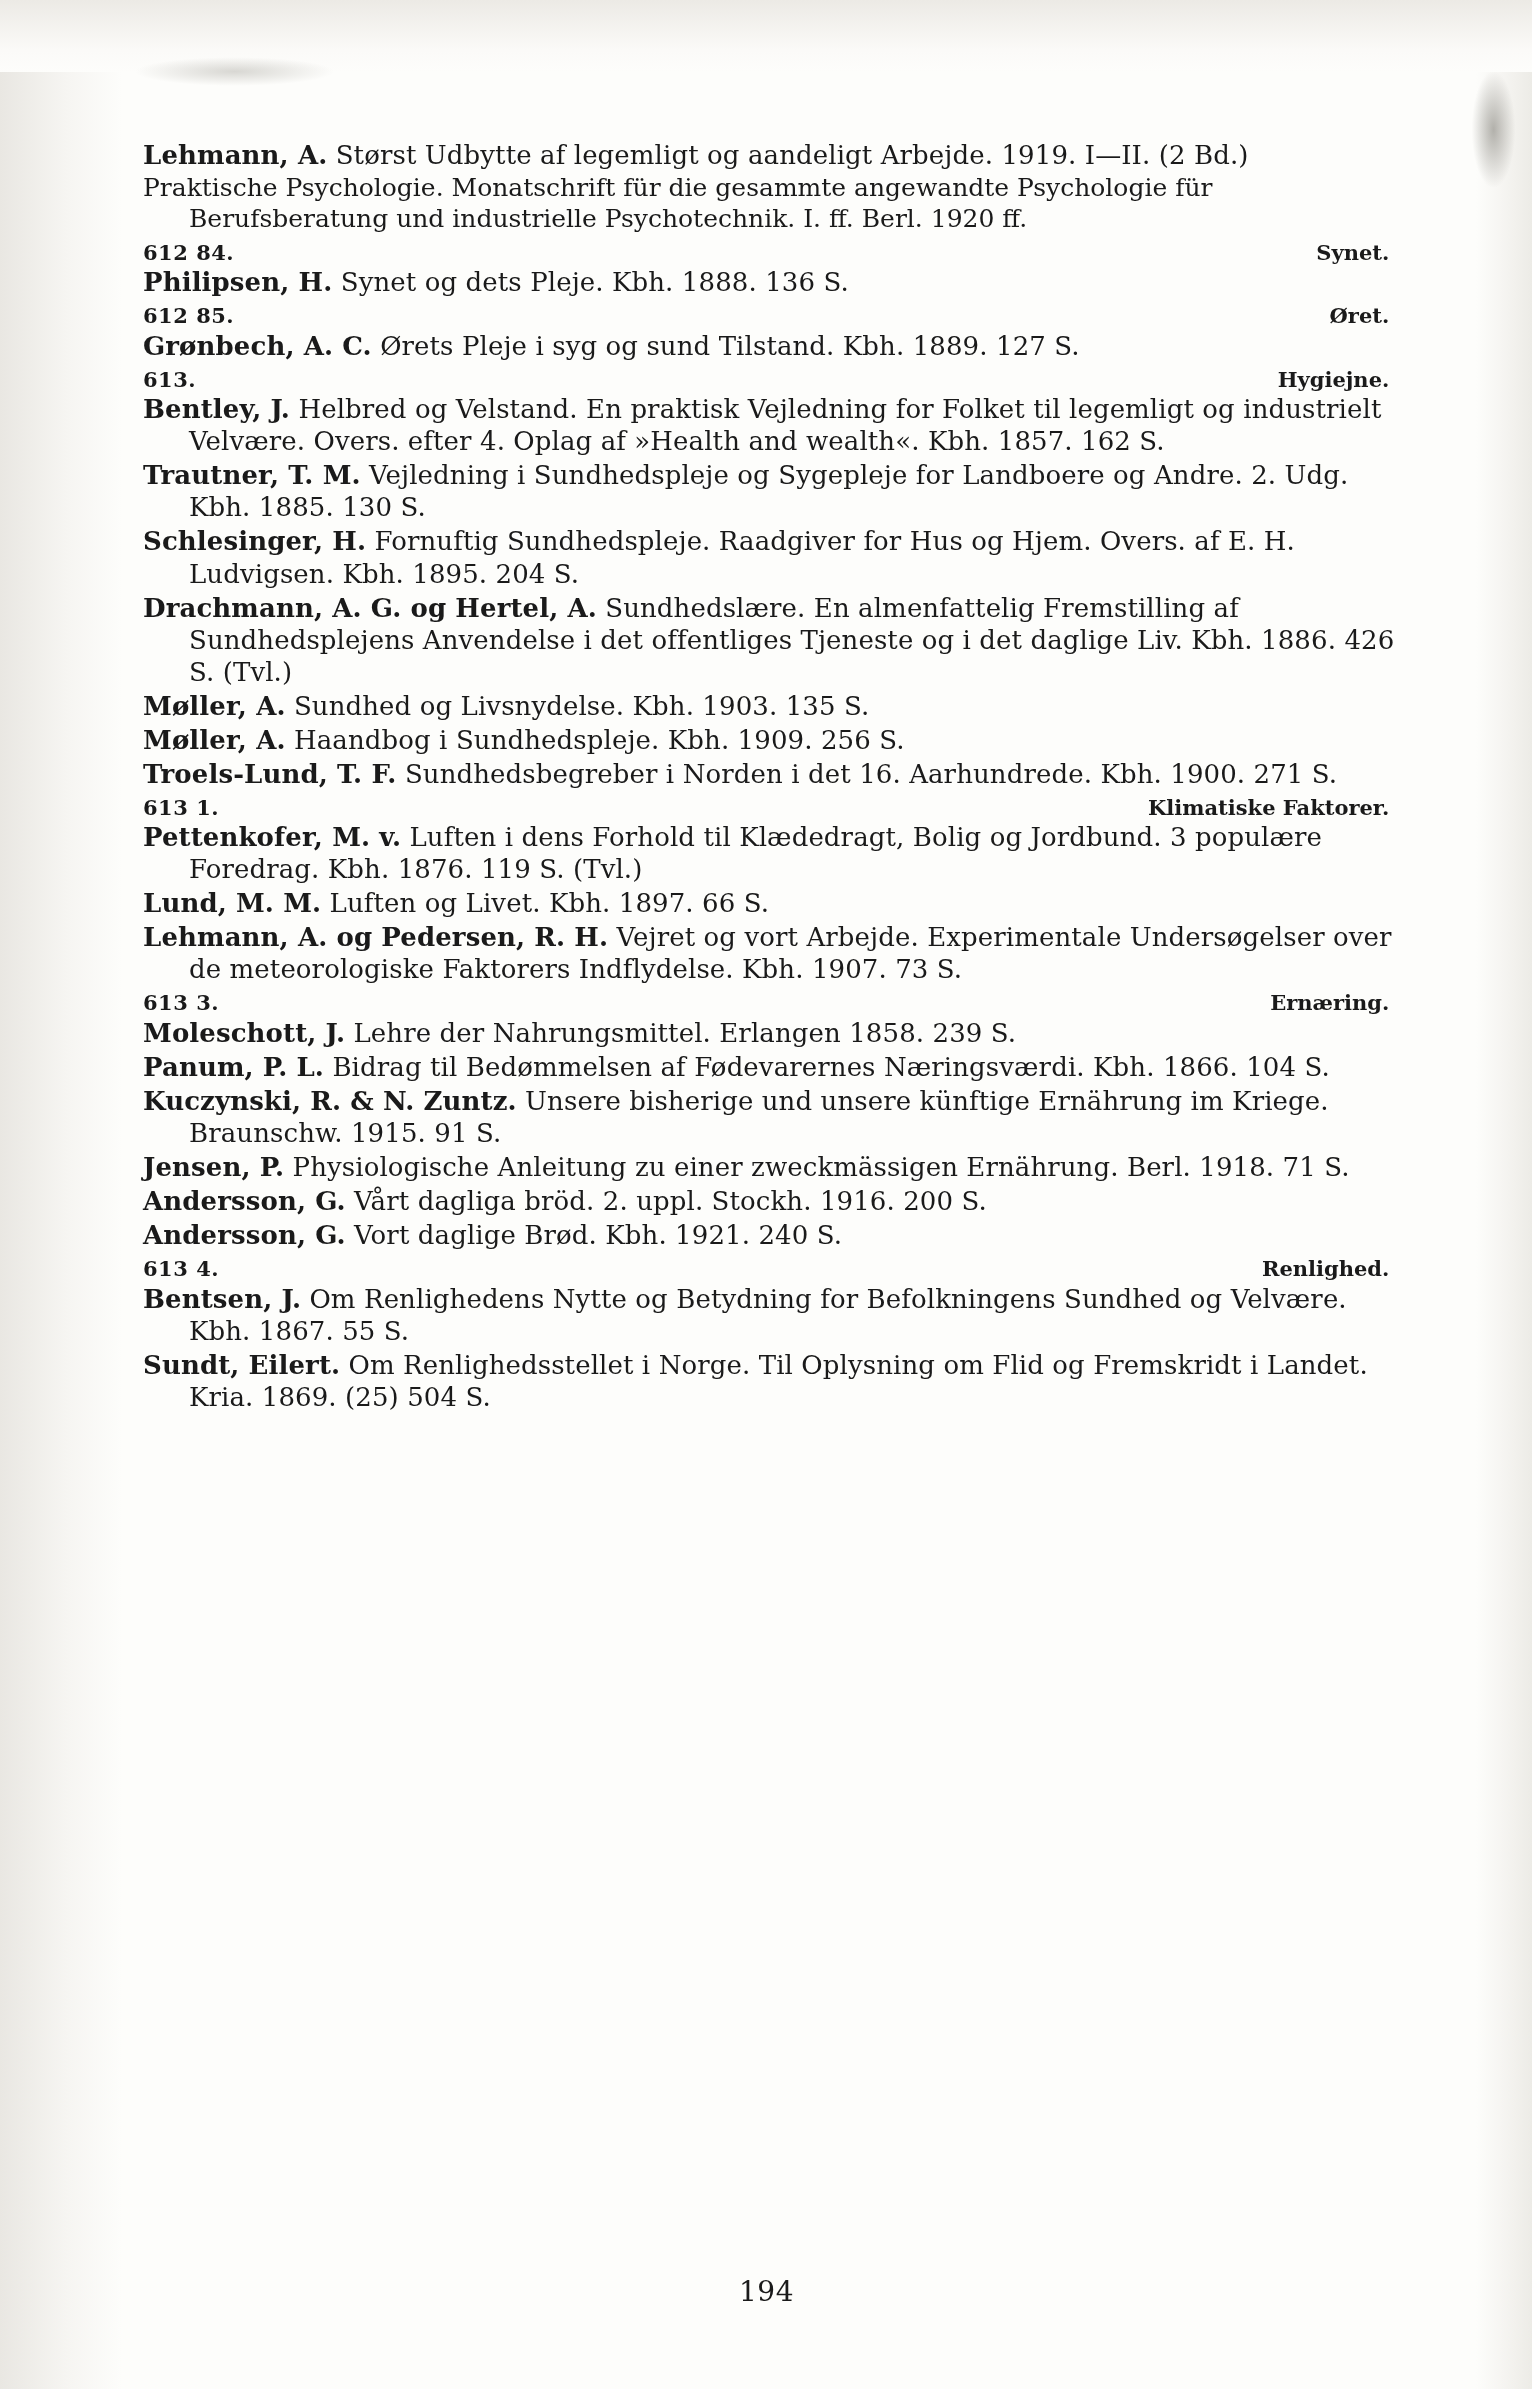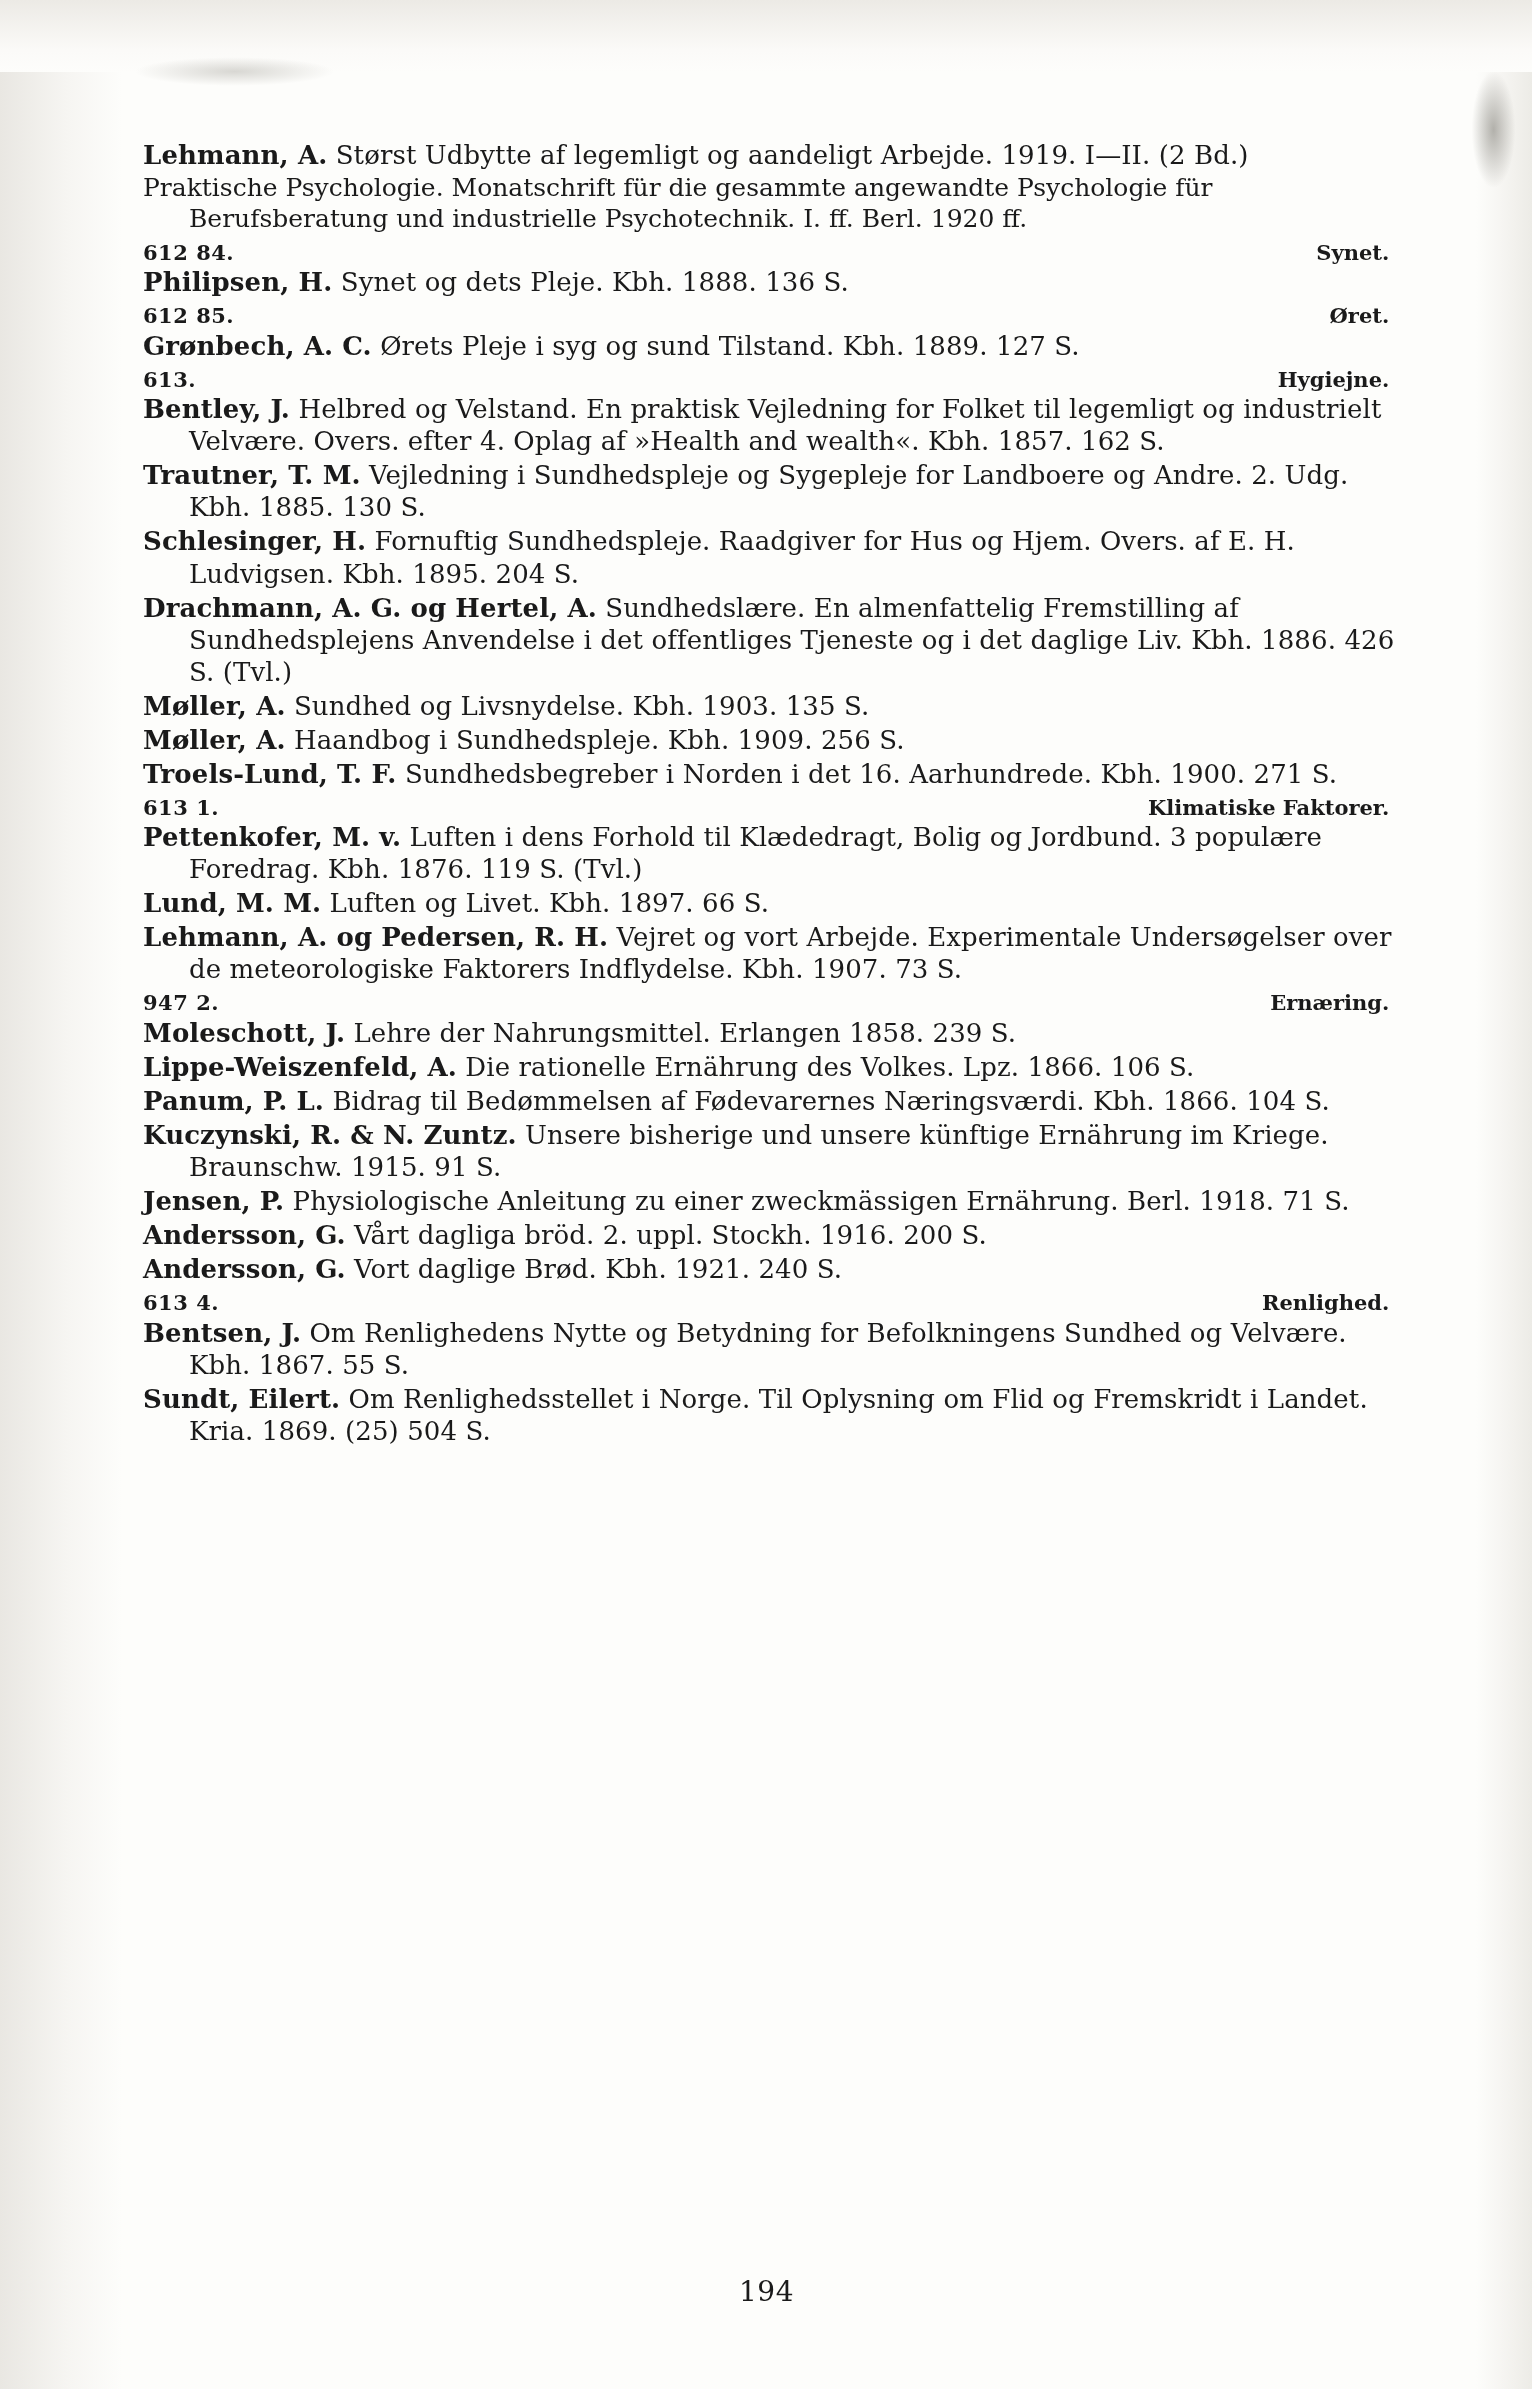--- a/index.html
+++ b/index.html
@@ -146,25 +146,24 @@
       <p class="entry"><span class="au">Møller, A.</span><span> Haandbog i Sundhedspleje. Kbh. 1909. 256 S.</span></p>
       <p class="entry"><span class="au">Troels-Lund, T. F.</span><span> Sundhedsbegreber i Norden i det 16. Aarhundrede. Kbh. 1900. 271 S.</span></p>
       <div class="classline">
         <span class="num">613 1.</span>
         <span class="heading">Klimatiske Faktorer.</span>
       </div>
       <p class="entry"><span class="au">Pettenkofer, M. v.</span><span> Luften i dens Forhold til Klædedragt, Bolig og Jordbund. 3 populære Foredrag. Kbh. 1876. 119 S. (Tvl.)</span></p>
       <p class="entry"><span class="au">Lund, M. M.</span><span> Luften og Livet. Kbh. 1897. 66 S.</span></p>
       <p class="entry"><span class="au">Lehmann, A. og Pedersen, R. H.</span><span> Vejret og vort Arbejde. Experimentale Undersøgelser over de meteorologiske Faktorers Indflydelse. Kbh. 1907. 73 S.</span></p>
       <div class="classline">
-        <span class="num">947 2.</span>
+        <span class="num">613 3.</span>
         <span class="heading">Ernæring.</span>
       </div>
       <p class="entry"><span class="au">Moleschott, J.</span><span> Lehre der Nahrungsmittel. Erlangen 1858. 239 S.</span></p>
-      <p class="entry"><span class="au">Lippe-Weiszenfeld, A.</span><span> Die rationelle Ernährung des Volkes. Lpz. 1866. 106 S.</span></p>
       <p class="entry"><span class="au">Panum, P. L.</span><span> Bidrag til Bedømmelsen af Fødevarernes Næringsværdi. Kbh. 1866. 104 S.</span></p>
       <p class="entry"><span class="au">Kuczynski, R. &amp; N. Zuntz.</span><span> Unsere bisherige und unsere künftige Ernährung im Kriege. Braunschw. 1915. 91 S.</span></p>
       <p class="entry"><span class="au">Jensen, P.</span><span> Physiologische Anleitung zu einer zweckmässigen Ernährung. Berl. 1918. 71 S.</span></p>
       <p class="entry"><span class="au">Andersson, G.</span><span> Vårt dagliga bröd. 2. uppl. Stockh. 1916. 200 S.</span></p>
       <p class="entry"><span class="au">Andersson, G.</span><span> Vort daglige Brød. Kbh. 1921. 240 S.</span></p>
       <div class="classline">
         <span class="num">613 4.</span>
         <span class="heading">Renlighed.</span>
       </div>
       <p class="entry"><span class="au">Bentsen, J.</span><span> Om Renlighedens Nytte og Betydning for Befolkningens Sundhed og Velvære. Kbh. 1867. 55 S.</span></p>

